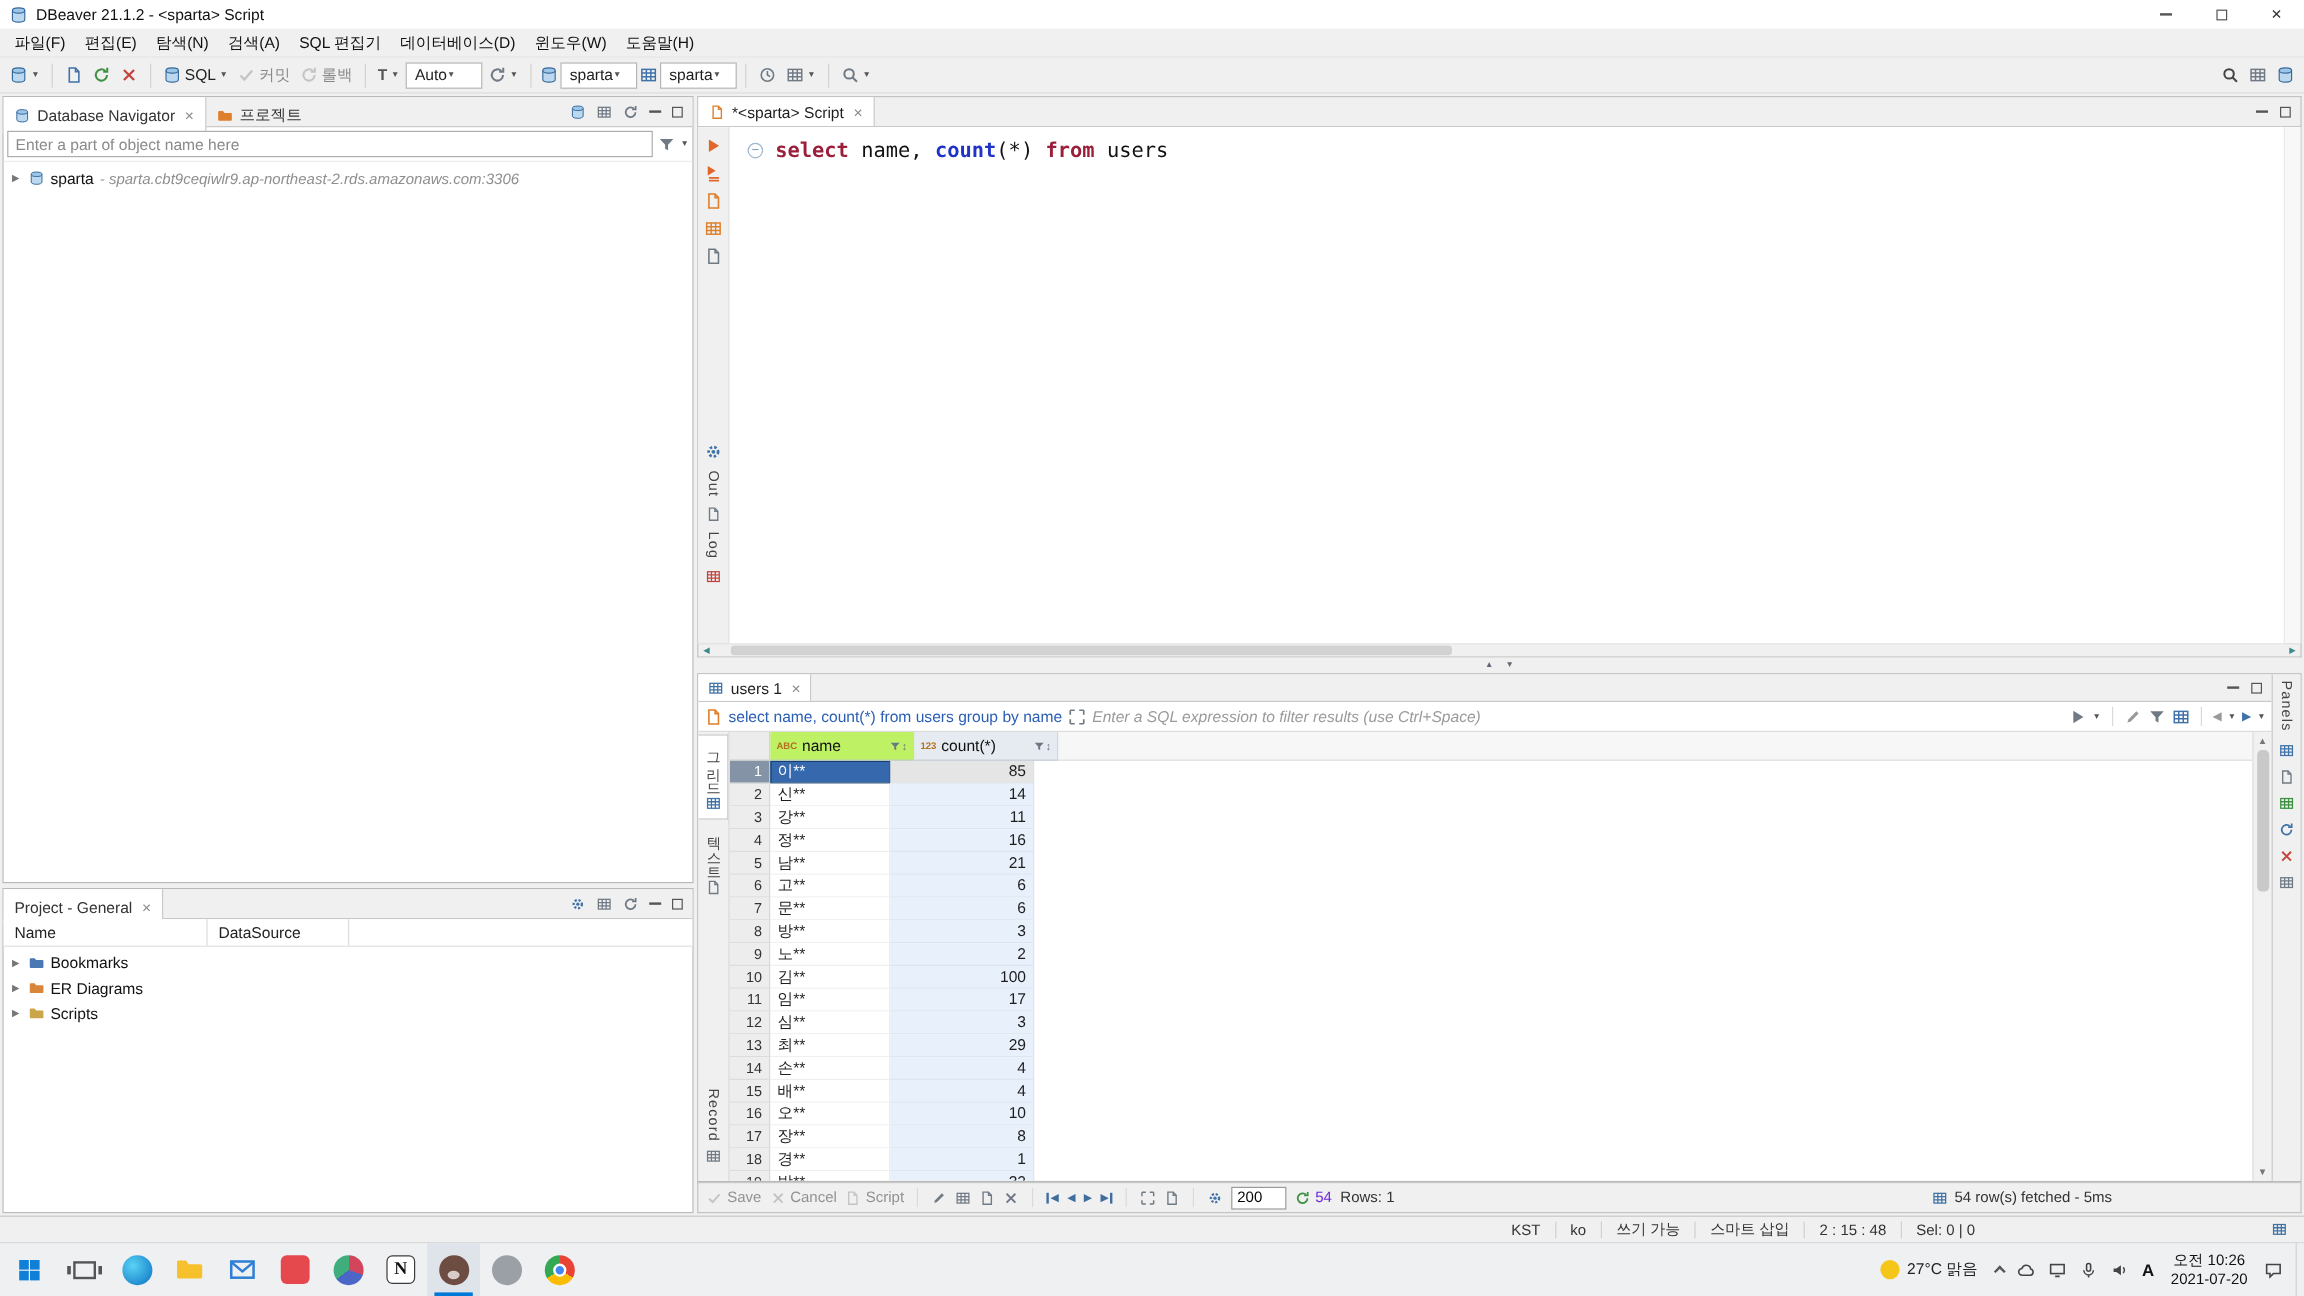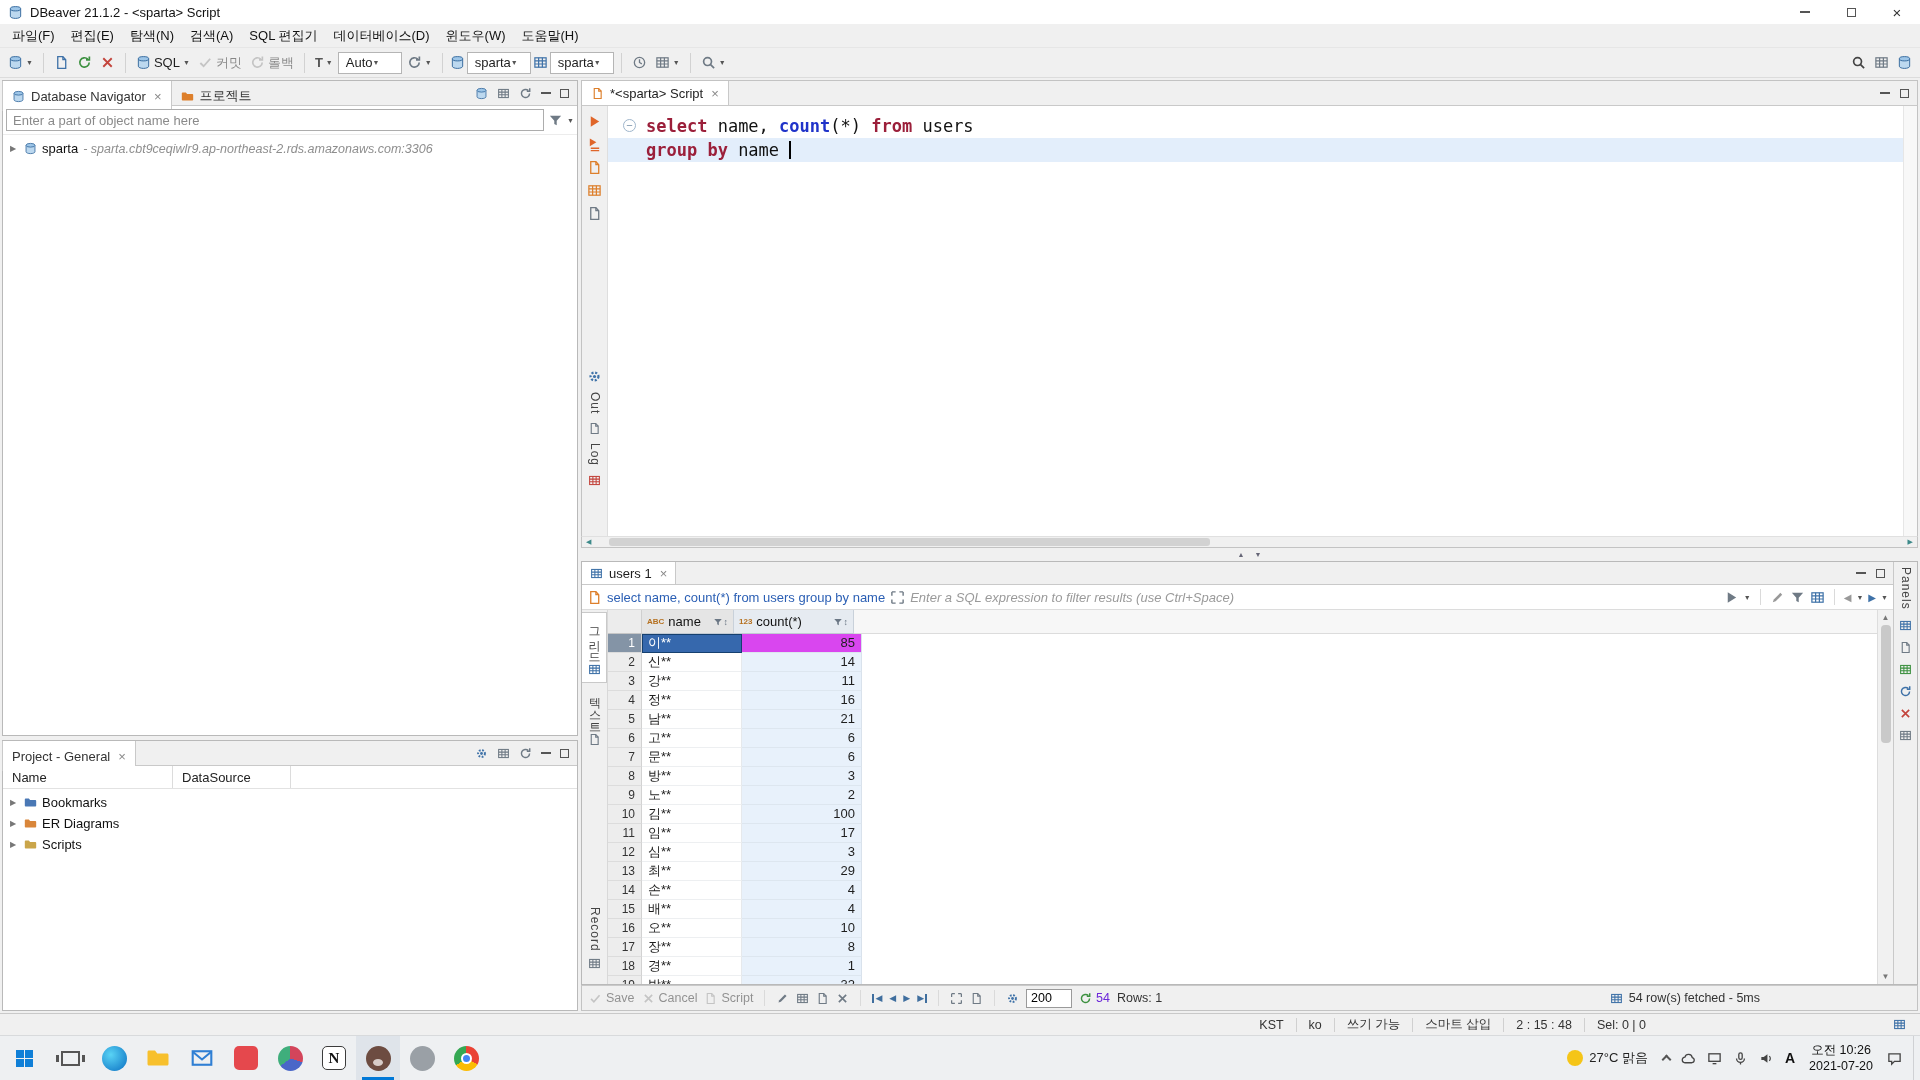--- a/index.html
+++ b/index.html
@@ -96,37 +96,37 @@
 .arr{font-size:10px}
 .grid-zone{flex:1;display:flex;min-height:0}
 .grid-strip{width:26px;background:#f0f0f0;border-right:1px solid #d8d8d8;display:flex;flex-direction:column;align-items:center;padding-top:2px;flex:none}
 .vtab{display:flex;flex-direction:column;align-items:center;gap:5px;padding:6px 0;width:25px}
 .vtab.active{background:#fff;border:1px solid #c9c9c9;border-left:none}
 .vtab.record{margin-top:auto;margin-bottom:8px}
 .grid{flex:1;display:flex;flex-direction:column;min-width:0;overflow:hidden}
 .grid-header{height:24px;display:flex;flex:none;font-size:13px}
 .hcell{display:flex;align-items:center;gap:4px;padding:0 5px;border-right:1px solid #c9d1da;border-bottom:1px solid #c2cad3}
 .hcorner{width:34px;background:#ececec;border-right:1px solid #cfcfcf;border-bottom:1px solid #c6c6c6}
-.h-name{width:92px;background:#e5e5e5}
+.h-name{width:120px;background:#bef264}
 .h-count{width:120px;background:#e6ebf1}
 .h-fill{flex:1;background:#f7f7f7;border-bottom:1px solid #dcdcdc}
 .htype{font-size:8px;font-weight:bold;color:#b5701f}
 .hname{font-size:13px;color:#111}
 .hsort{margin-left:auto;display:flex;align-items:center;gap:1px;color:#6b7785}
 .hsort .fi{font-size:9px}
 .grid-body{flex:1;overflow:hidden}
 .grid-row{display:flex;height:19px;line-height:18px;font-size:13px}
 .cell{padding:0 6px;overflow:hidden;white-space:nowrap}
 .cell.num{width:34px;background:#ededed;color:#333;text-align:right;border-right:1px solid #d2d2d2;border-bottom:1px solid #dcdcdc;font-size:12px}
 .cell.name{width:100px;background:#fff;border-right:1px solid #e6e9ec;border-bottom:1px solid #edeff1}
 .cell.count{width:120px;background:#e8f1fb;text-align:right;border-right:1px solid #d9e2ec;border-bottom:1px solid #dde6ef}
 .cell.rest{flex:1;background:#fff}
 .grid-row.sel .num{background:#8494a6;color:#fff}
 .grid-row.sel .name{background:#3668ad;color:#fff;outline:1px solid #16406f;outline-offset:-1px}
-.grid-row.sel .count{background:#d946ef}
+.grid-row.sel .count{background:#e5e5e5}
 .grid-vscroll{width:16px;background:#f1f1f1;border-left:1px solid #ddd;display:flex;flex-direction:column;align-items:center;flex:none}
 .vs-arrow{font-size:8px;color:#777;padding:3px 0}
 .vthumb{width:10px;height:118px;background:#c9c9c9;border-radius:4px}
 .panels-strip{width:24px;background:#f0f0f0;border-left:1px solid #c9c9c9;display:flex;flex-direction:column;align-items:center;padding-top:5px;gap:9px;flex:none}
 
 .results-footer{height:26px;background:#f0f0f0;border:1px solid #c3c3c3;border-top:1px solid #c9c9c9;display:flex;align-items:center;padding:0 7px;gap:7px;font-size:12.5px;color:#333;flex:none}
 .fbtn{display:flex;align-items:center;gap:4px}
 .fbtn.disabled{opacity:.5}
 .pg{color:#3f6e9e;font-size:9px;display:flex;align-items:center;line-height:1}
 .pg.bl{border-left:2px solid #3f6e9e;padding-left:1px}
@@ -576,21 +576,20 @@
             <span class="vt">Log</span>
             <span class="es-icon">
                 <svg class="si-s c-red">
                   <use href="#s-table"></use>
                 </svg>
               </span>
           </div>
           <div class="code-pane">
             <div>
                 <div class="code-line"><span class="fold">−</span><span class="tok-kw">select</span><span class="tok-pl"> name, </span><span class="tok-fn">count</span><span class="tok-br">(*)</span><span class="tok-pl"> </span><span class="tok-kw">from</span><span class="tok-pl"> users</span></div>
-                <div class="code-line current"><span class="tok-kw">group by</span><span class="tok-pl"> name </span><span class="cursor"></span></div>
               </div>
           </div>
           <div class="editor-vscroll"></div>
         </div>
 
         <div class="editor-hscroll">
           <span class="hs-arrow">◀</span>
           <span class="hthumb"></span>
           <span class="hs-arrow" style="margin-left:auto">▶</span>
         </div>

